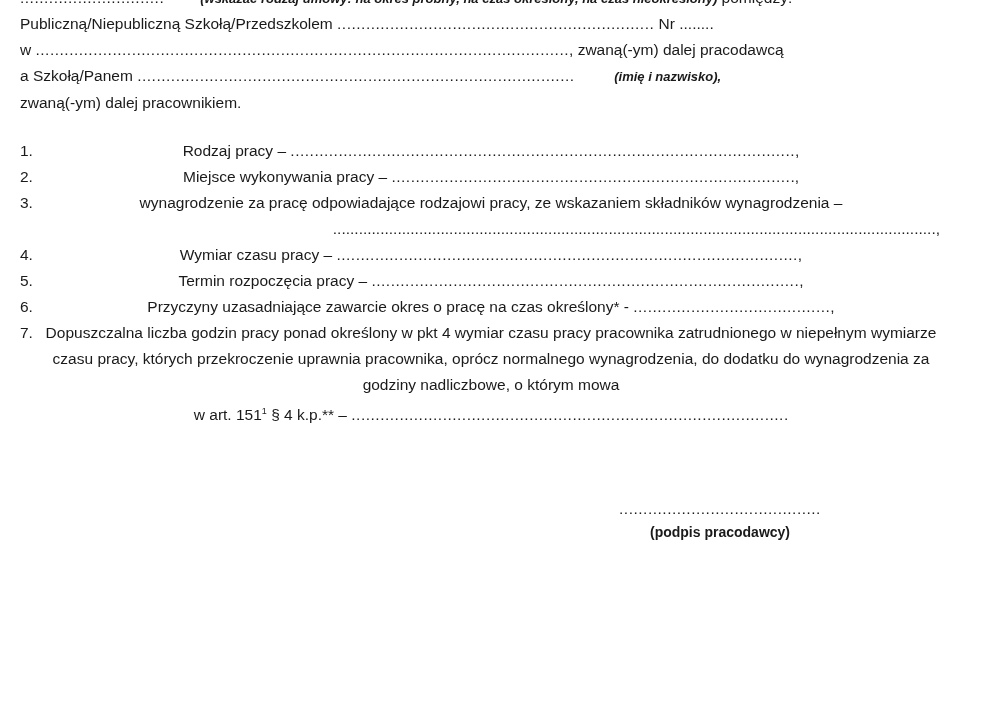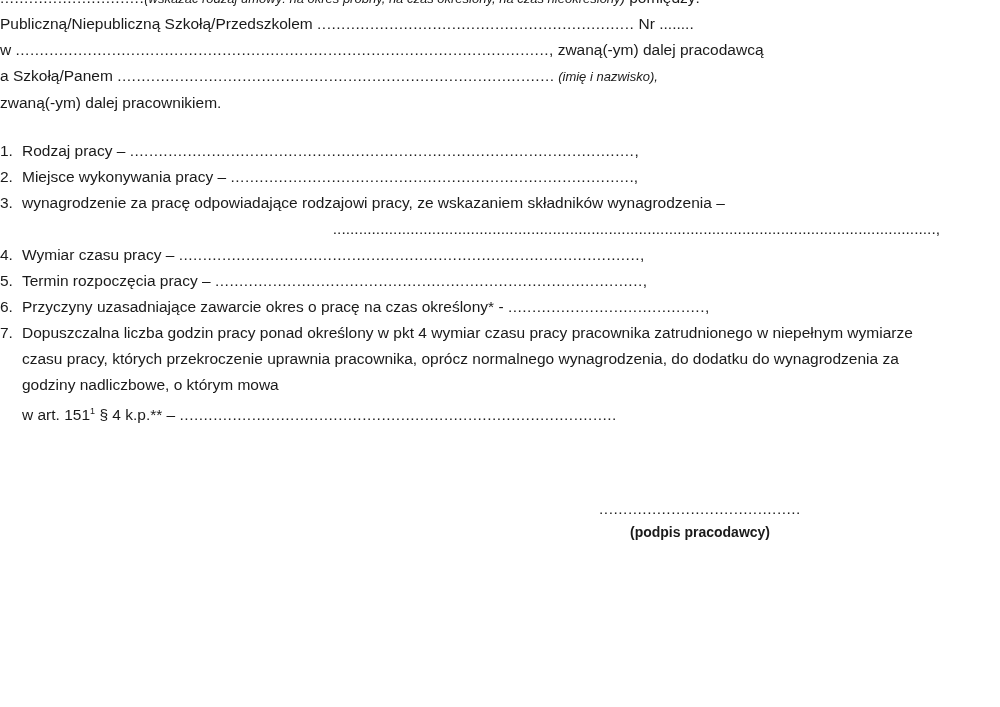--- a/index.html
+++ b/index.html
@@ -13,21 +13,21 @@
     overflow: hidden;
     font-family: "Liberation Sans", sans-serif;
     color: #1a1a1a;
   }
   .page {
     position: relative;
     width: 1000px;
     height: 707px;
     background: #ffffff;
     box-sizing: border-box;
-    padding: 0 60px 0 0;
+    padding: 0 60px 0 20px;
   }
   .doc-body {
     padding-top: 0;
   }
   .line {
     font-size: 15.5px;
     line-height: 26px;
     white-space: nowrap;
     overflow: hidden;
   }
@@ -38,41 +38,43 @@
   }
   .clipped-top .inner {
     position: relative;
     top: -15px;
     font-size: 15.5px;
     line-height: 26px;
     white-space: nowrap;
   }
   .ital {
     font-style: italic;
-    font-weight: normal;
+    font-weight: bold;
     font-size: 13px;
+    margin-left: 36px;
   }
   .dots {
     letter-spacing: 0.5px;
   }
   .spacer-md { height: 22px; }
 
   .numbered {
     display: flex;
     align-items: flex-start;
     font-size: 15.5px;
     line-height: 26px;
   }
   .numbered .num {
     flex: 0 0 auto;
     width: 22px;
   }
   .numbered .txt {
     flex: 1 1 auto;
     min-width: 0;
+    text-align: center;
   }
   .numbered .txt.nowrap {
     white-space: nowrap;
     overflow: hidden;
   }
   .cont-dots {
     font-size: 15.5px;
     line-height: 26px;
     text-align: right;
     white-space: nowrap;

